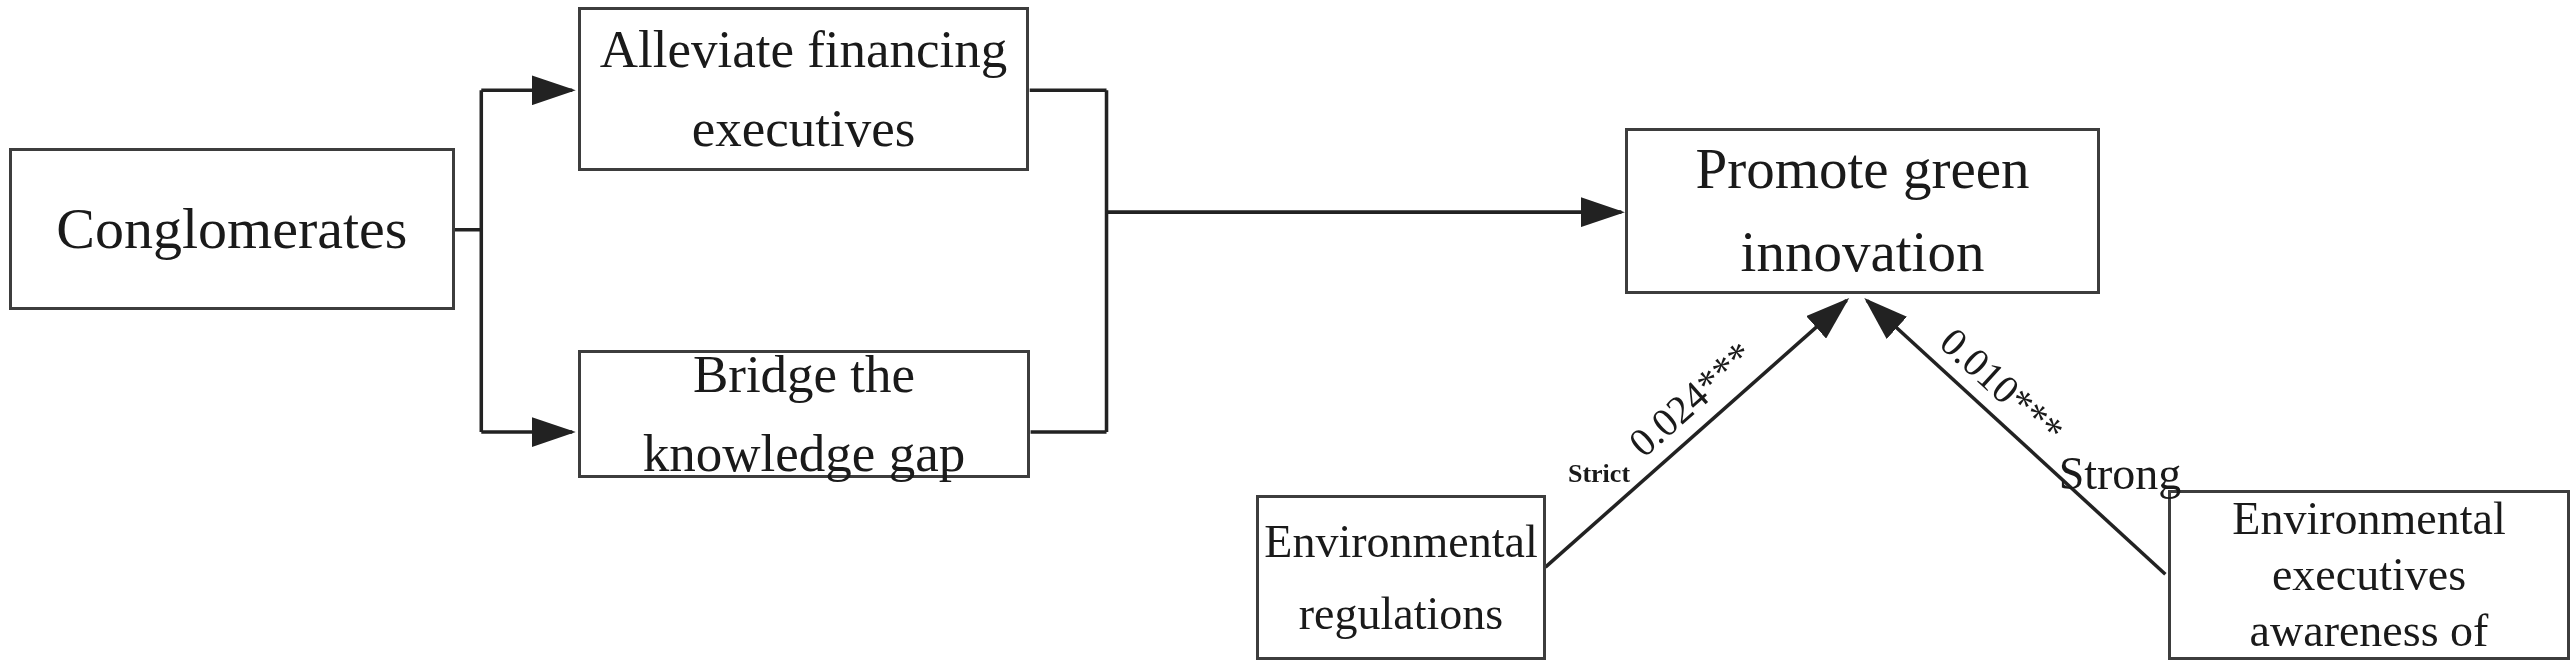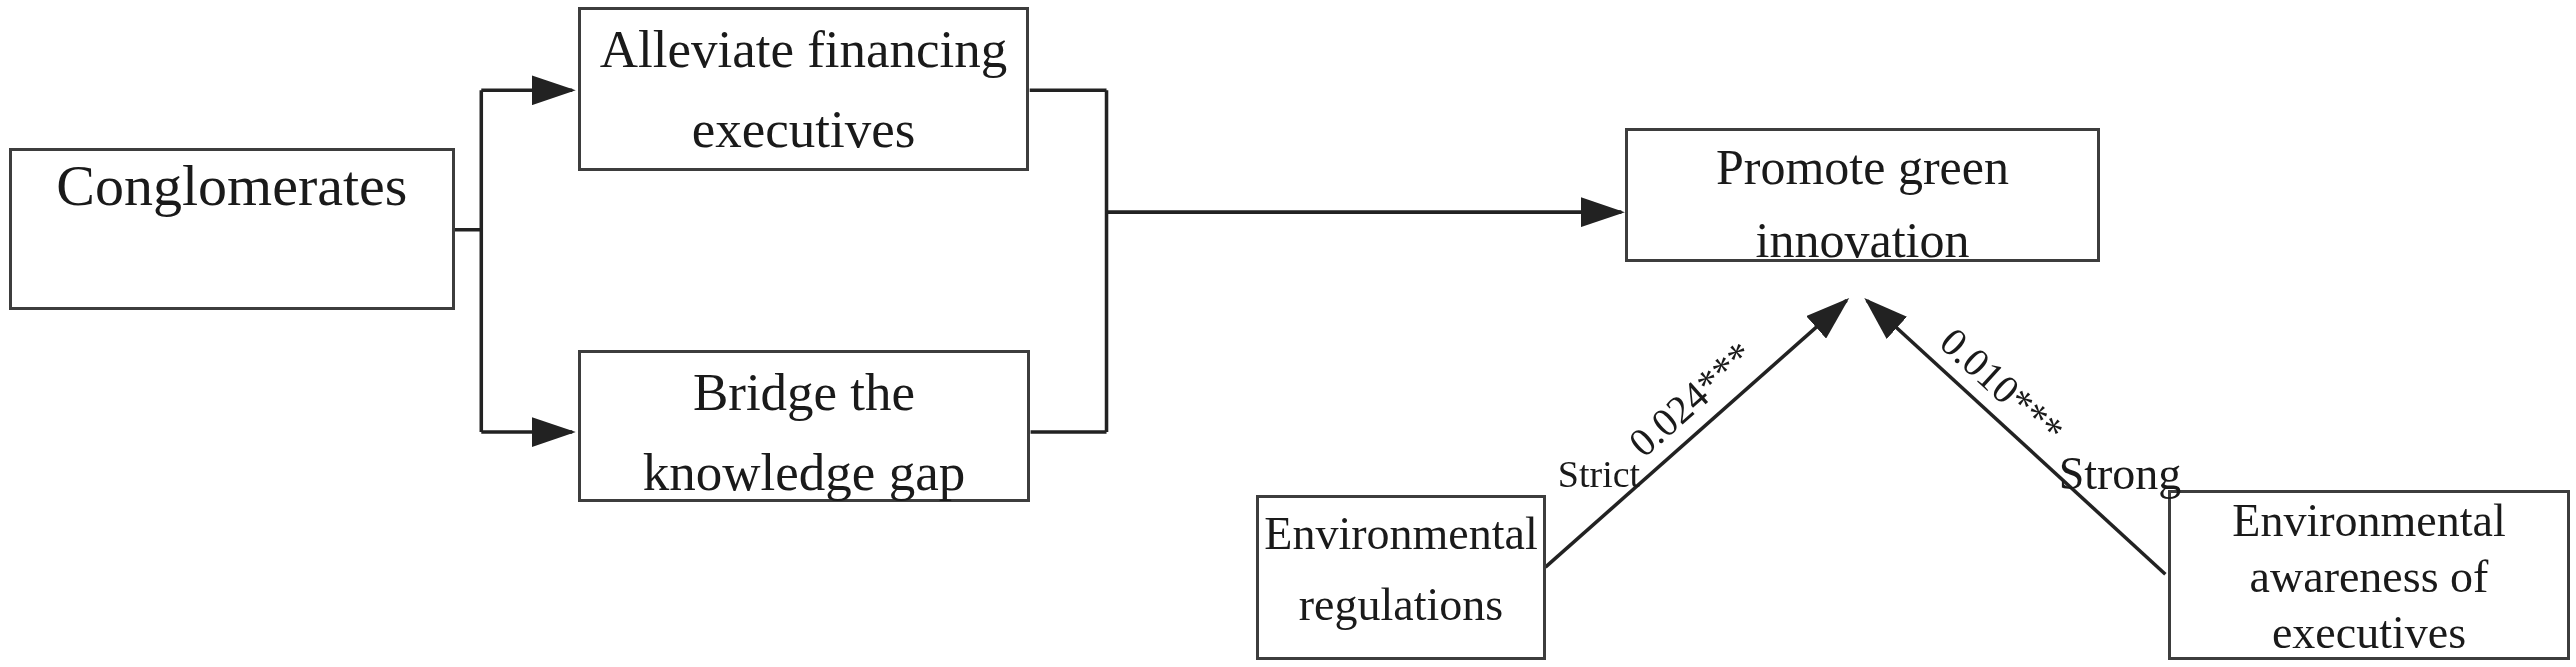--- a/index.html
+++ b/index.html
@@ -18,41 +18,42 @@
     width: 2576px; height: 668px;
   }
   .node {
     position: absolute;
     box-sizing: border-box;
     border: 3.5px solid #3d3d3d;
     background: #ffffff;
     display: flex;
     flex-direction: column;
     align-items: center;
+    justify-content: center;
     text-align: center;
     color: #1a1a1a;
   }
   .node .nl { display: block; white-space: nowrap; }
 
   #node-conglomerates { left: 8.8px;   top: 148px; width: 446px; height: 162px; font-size: 58px; line-height: 1.2; }
   #node-alleviate     { left: 578px;  top: 7px;   width: 451px; height: 164px; font-size: 53px; line-height: 1.5; }
-  #node-bridge        { left: 578px;  top: 350px; width: 452px; height: 152px; font-size: 53px; line-height: 1.5; }
-  #node-promote       { left: 1625px; top: 128px; width: 475px; height: 134px; font-size: 50px; line-height: 1.45; }
+  #node-bridge        { left: 578px;  top: 350px; width: 452px; height: 128px; font-size: 53px; line-height: 1.5; }
+  #node-promote       { left: 1625px; top: 128px; width: 475px; height: 166px; font-size: 57px; line-height: 1.45; }
   #node-regulations   { left: 1256px; top: 495px; width: 290px; height: 165px; font-size: 46px; line-height: 1.55; }
   #node-awareness     { left: 2168px; top: 490px; width: 402px; height: 170px; font-size: 46px; line-height: 1.22; }
 
   .edge-label {
     position: absolute;
     white-space: nowrap;
     color: #1a1a1a;
   }
   #coef-main   { left: 1348px; top: 180px; font-size: 40px; transform: translate(-50%, -50%); }
   #coef-left   { left: 1691px; top: 399px; font-size: 40px; transform: translate(-50%, -50%) rotate(-41.5deg); }
   #coef-right  { left: 2002px; top: 386px; font-size: 40px; transform: translate(-50%, -50%) rotate(42.5deg); }
-  #label-strict { left: 1599px; top: 474px; font-size: 38px; transform: translate(-50%, -50%); }
+  #label-strict { left: 1599px; top: 474px; font-size: 26px; transform: translate(-50%, -50%); font-weight: bold; }
   #label-strong { left: 2120px; top: 473px; font-size: 46px; transform: translate(-50%, -50%); }
 </style>
 </head>
 <body>
 
 <div id="figure-canvas">
 
   <svg id="connector-layer" viewBox="0 0 2917 756" xmlns="http://www.w3.org/2000/svg">
     <defs>
       <marker id="ah" markerUnits="userSpaceOnUse" markerWidth="50" markerHeight="34" refX="46" refY="17" orient="auto">
@@ -90,22 +91,22 @@
     <span class="nl">innovation</span>
   </div>
 
   <div class="node" id="node-regulations">
     <span class="nl">Environmental</span>
     <span class="nl">regulations</span>
   </div>
 
   <div class="node" id="node-awareness">
     <span class="nl">Environmental</span>
+    <span class="nl">executives</span>
     <span class="nl">awareness of</span>
-    <span class="nl">executives</span>
   </div>
 
 
   <div class="edge-label" id="coef-left">0.024***</div>
 
   <div class="edge-label" id="coef-right">0.010***</div>
 
   <div class="edge-label" id="label-strict">Strict</div>
 
   <div class="edge-label" id="label-strong">Strong</div>

